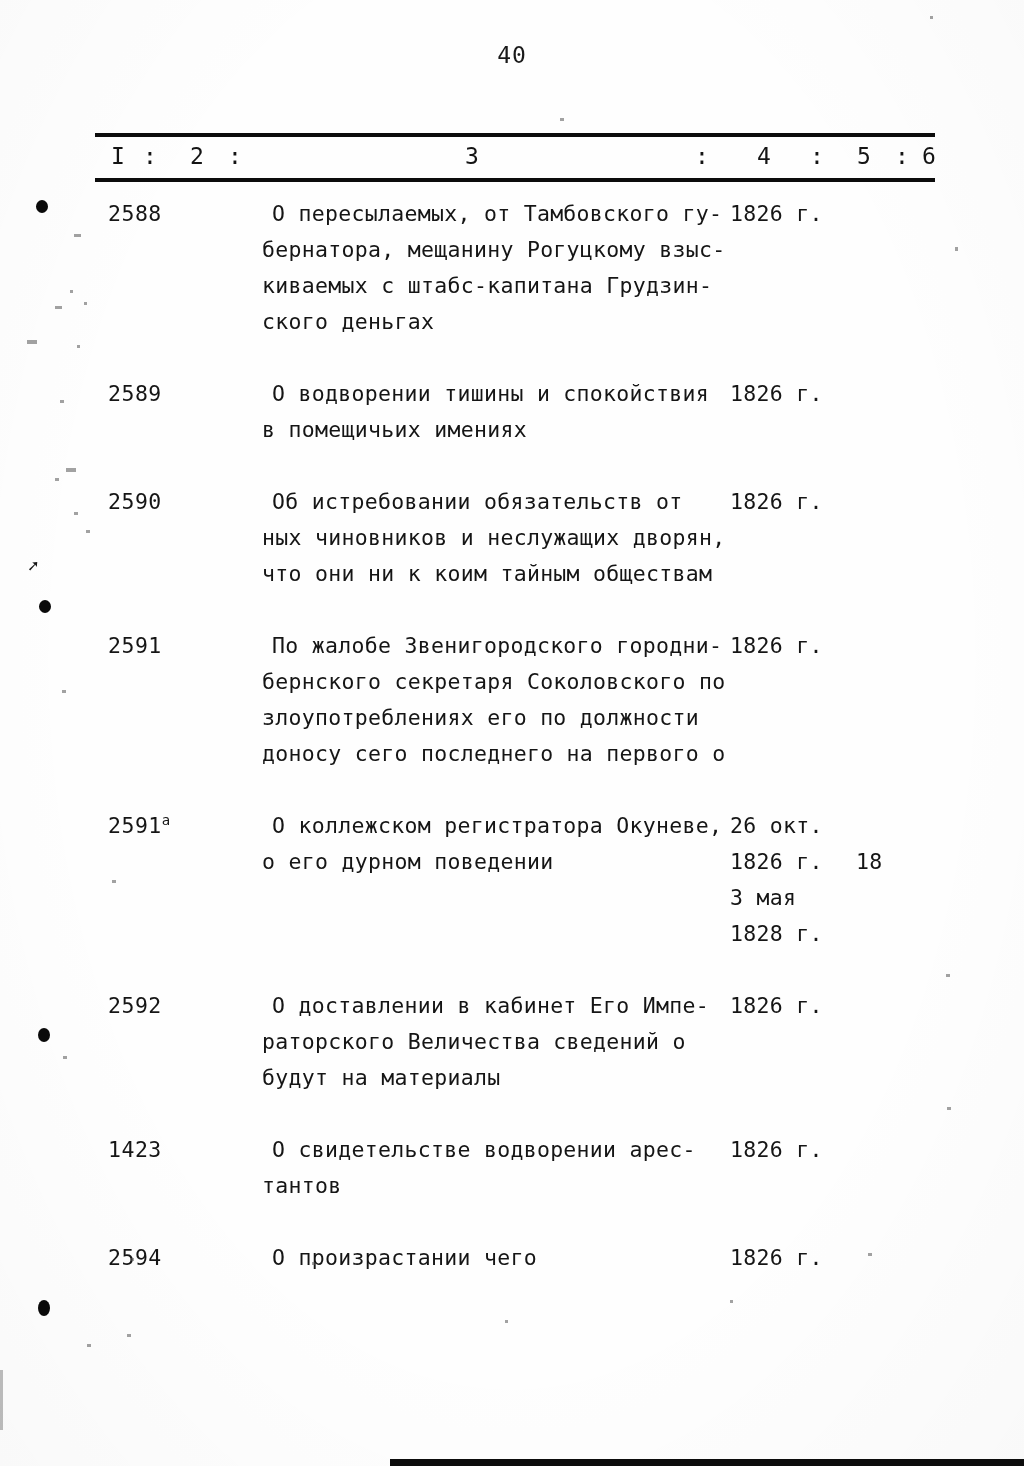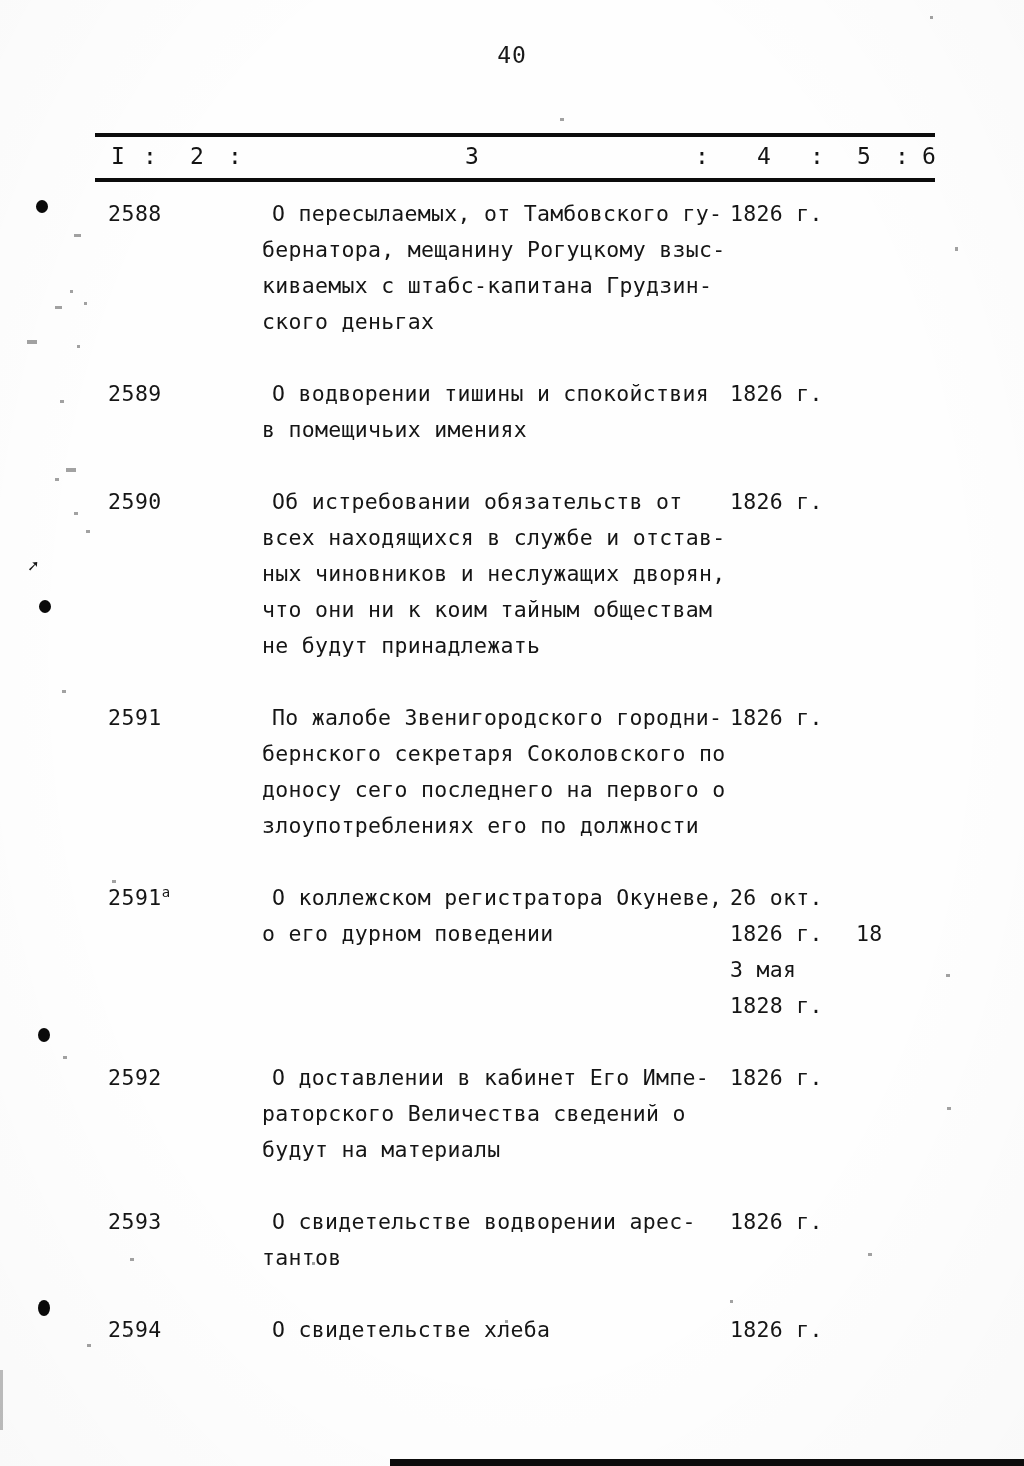--- a/index.html
+++ b/index.html
@@ -219,47 +219,41 @@
         </div>
         <div class="gap"></div>
       </div>
       <div class="entry">
         <div class="entry-row">
           <div class="cell c-num">2590</div>
           <div class="cell c-text indent">Об истребовании обязательств от</div>
           <div class="cell c-date">1826 г.</div>
         </div>
         <div class="entry-row">
-          <div class="cell c-text">всех находящихся в службе и отстав-</div>
-        </div>
-        <div class="entry-row">
           <div class="cell c-text">ных чиновников и неслужащих дворян,</div>
         </div>
         <div class="entry-row">
           <div class="cell c-text">что они ни к коим тайным обществам</div>
-        </div>
-        <div class="entry-row">
-          <div class="cell c-text">не будут принадлежать</div>
         </div>
         <div class="gap"></div>
       </div>
       <div class="entry">
         <div class="entry-row">
           <div class="cell c-num">2591</div>
           <div class="cell c-text indent">По жалобе Звенигородского городни-</div>
           <div class="cell c-date">1826 г.</div>
         </div>
         <div class="entry-row">
           <div class="cell c-text">бернского секретаря Соколовского по</div>
         </div>
         <div class="entry-row">
+          <div class="cell c-text">злоупотреблениях его по должности</div>
+        </div>
+        <div class="entry-row">
           <div class="cell c-text">доносу сего последнего на первого о</div>
-        </div>
-        <div class="entry-row">
-          <div class="cell c-text">злоупотреблениях его по должности</div>
         </div>
         <div class="gap"></div>
       </div>
       <div class="entry">
         <div class="entry-row">
           <div class="cell c-num">2591<span class="sup">a</span></div>
           <div class="cell c-text indent">О коллежском регистратора Окуневе,</div>
           <div class="cell c-date">26 окт.</div>
         </div>
         <div class="entry-row">
@@ -284,33 +278,33 @@
         <div class="entry-row">
           <div class="cell c-text">раторского Величества сведений о</div>
         </div>
         <div class="entry-row">
           <div class="cell c-text">будут на материалы</div>
         </div>
         <div class="gap"></div>
       </div>
       <div class="entry">
         <div class="entry-row">
-          <div class="cell c-num">2593</div>
+          <div class="cell c-num">1423</div>
           <div class="cell c-text indent">О свидетельстве водворении арес-</div>
           <div class="cell c-date">1826 г.</div>
         </div>
         <div class="entry-row">
           <div class="cell c-text">тантов</div>
         </div>
         <div class="gap"></div>
       </div>
       <div class="entry">
         <div class="entry-row">
           <div class="cell c-num">2594</div>
-          <div class="cell c-text indent">О свидетельстве хлеба</div>
+          <div class="cell c-text indent">О произрастании чего</div>
           <div class="cell c-date">1826 г.</div>
         </div>
       </div>
     </div>
 
   <div class="speck" style="left:36px; top:200px; width:12px; height:13px;"></div>
   <div class="speck" style="left:39px; top:600px; width:12px; height:13px;"></div>
   <div class="speck" style="left:38px; top:1028px; width:12px; height:14px;"></div>
   <div class="speck" style="left:38px; top:1300px; width:12px; height:16px;"></div>
 

